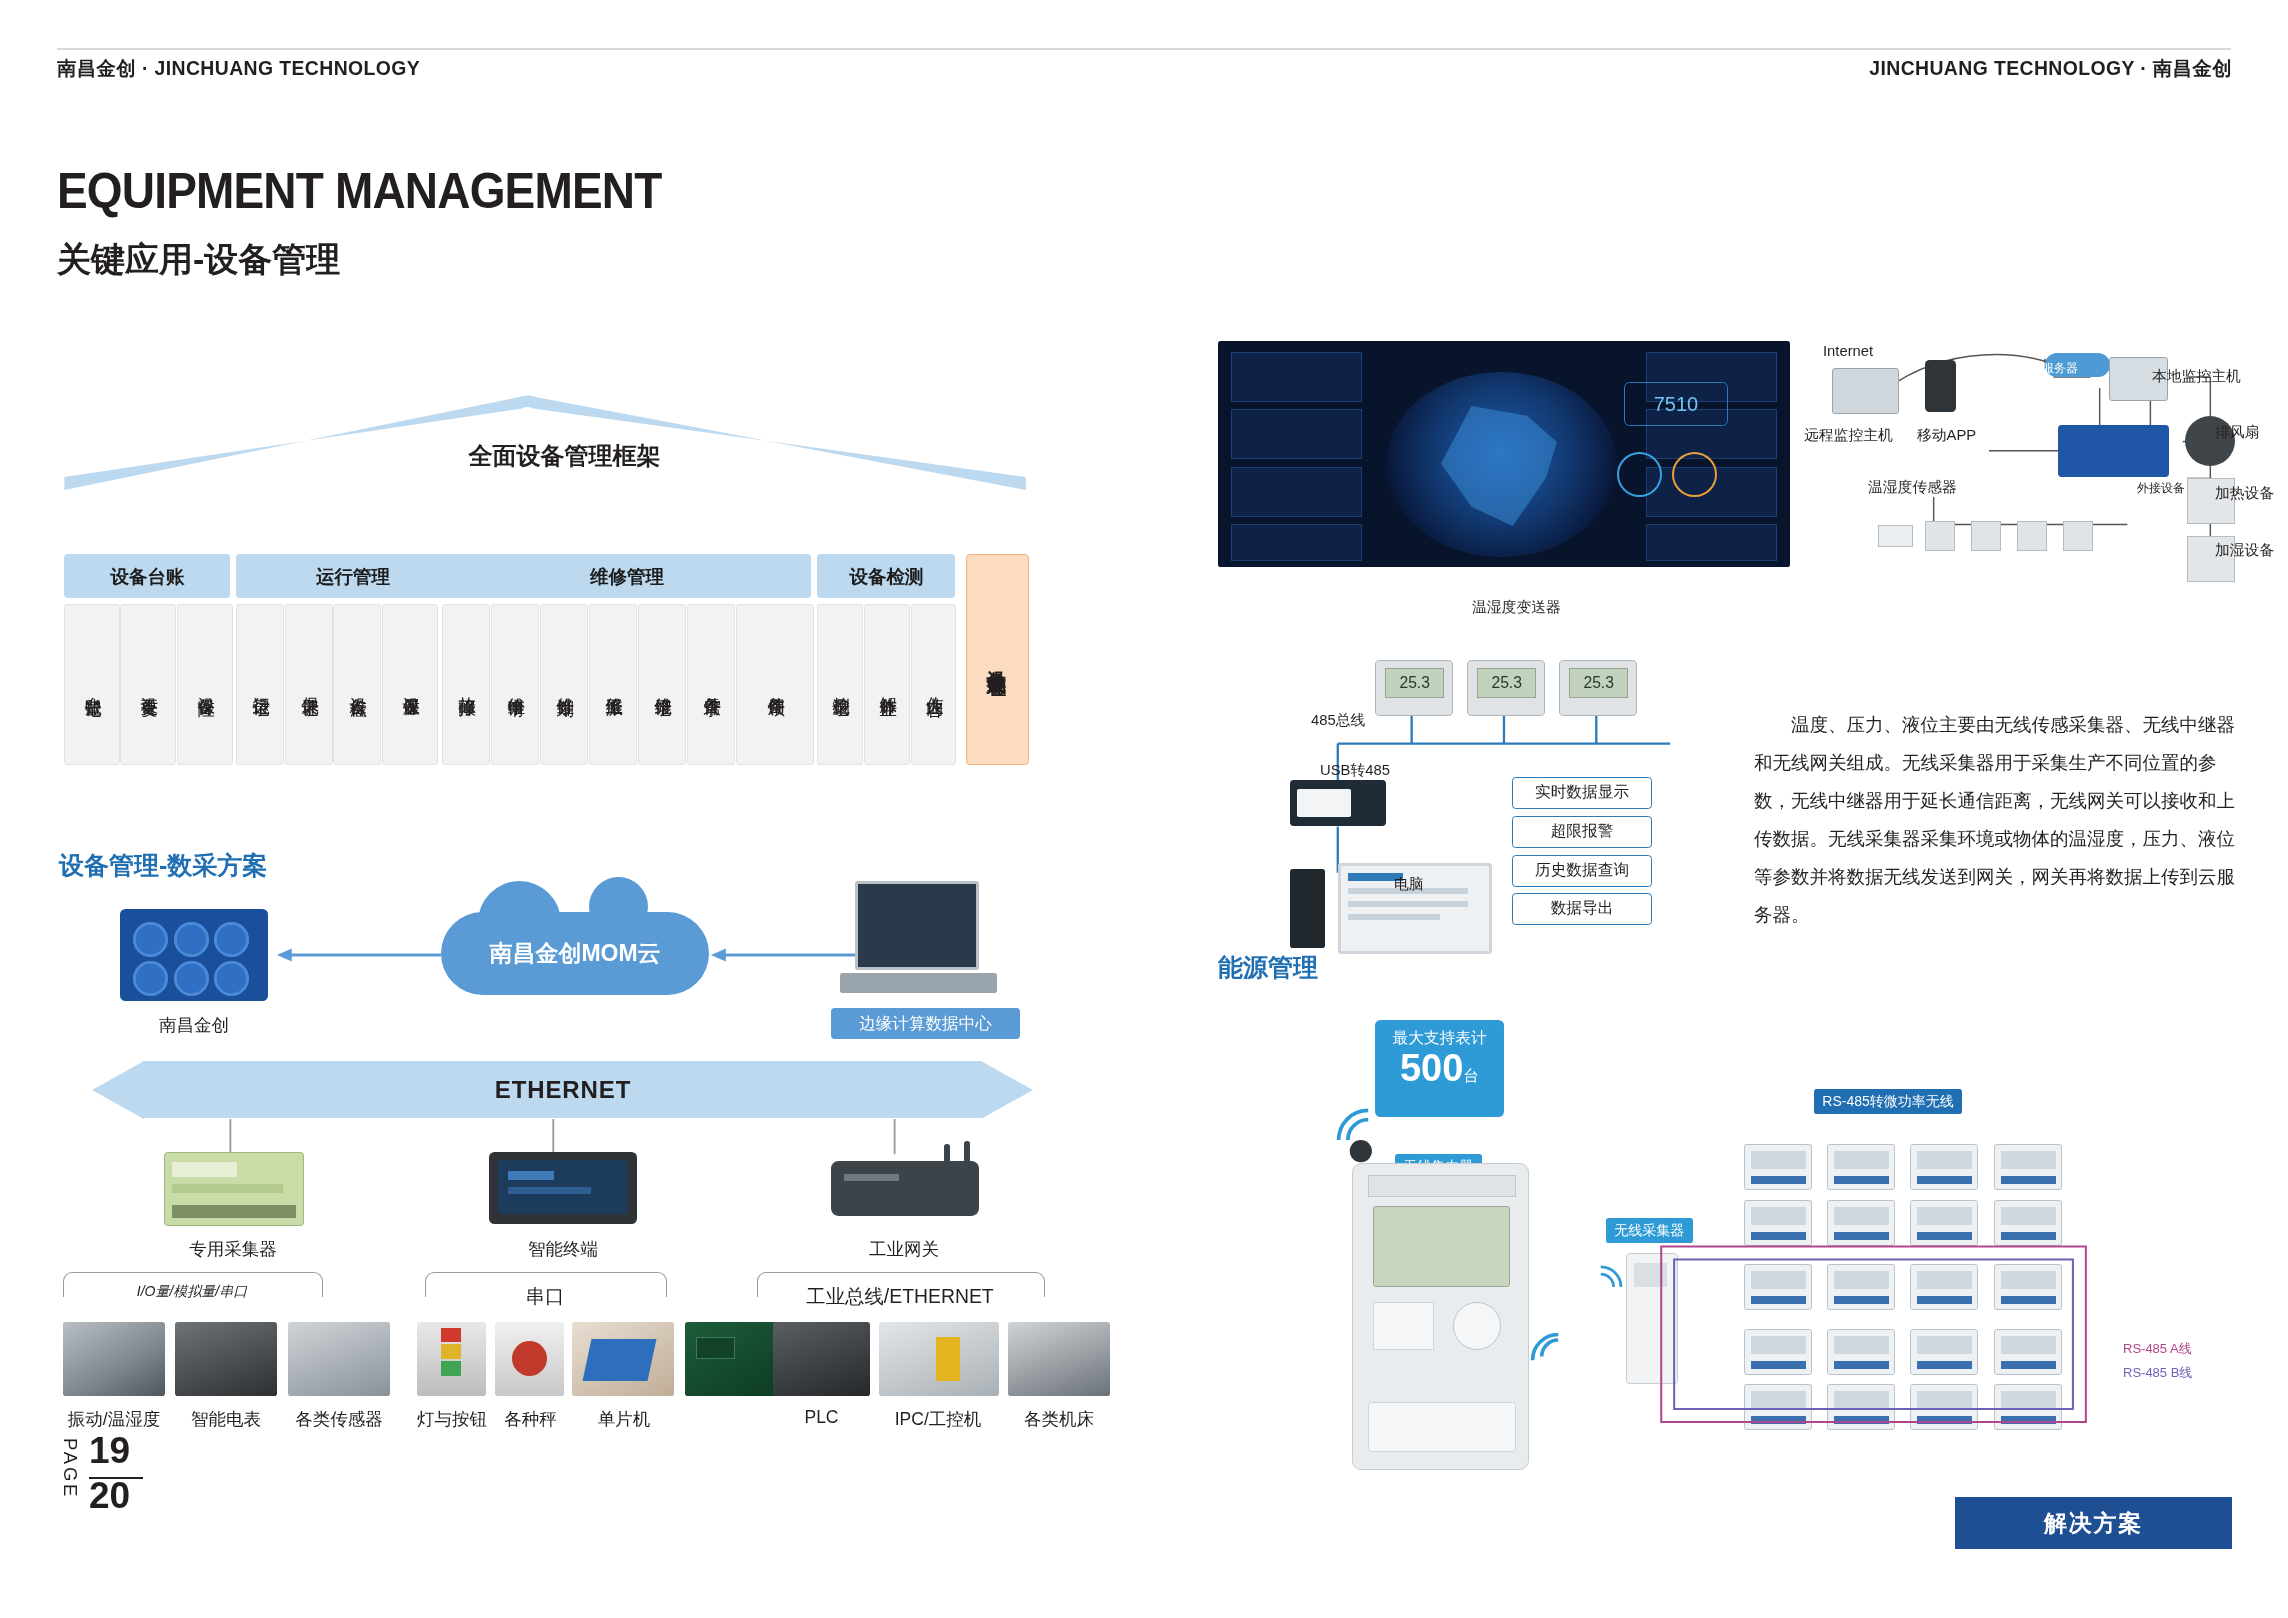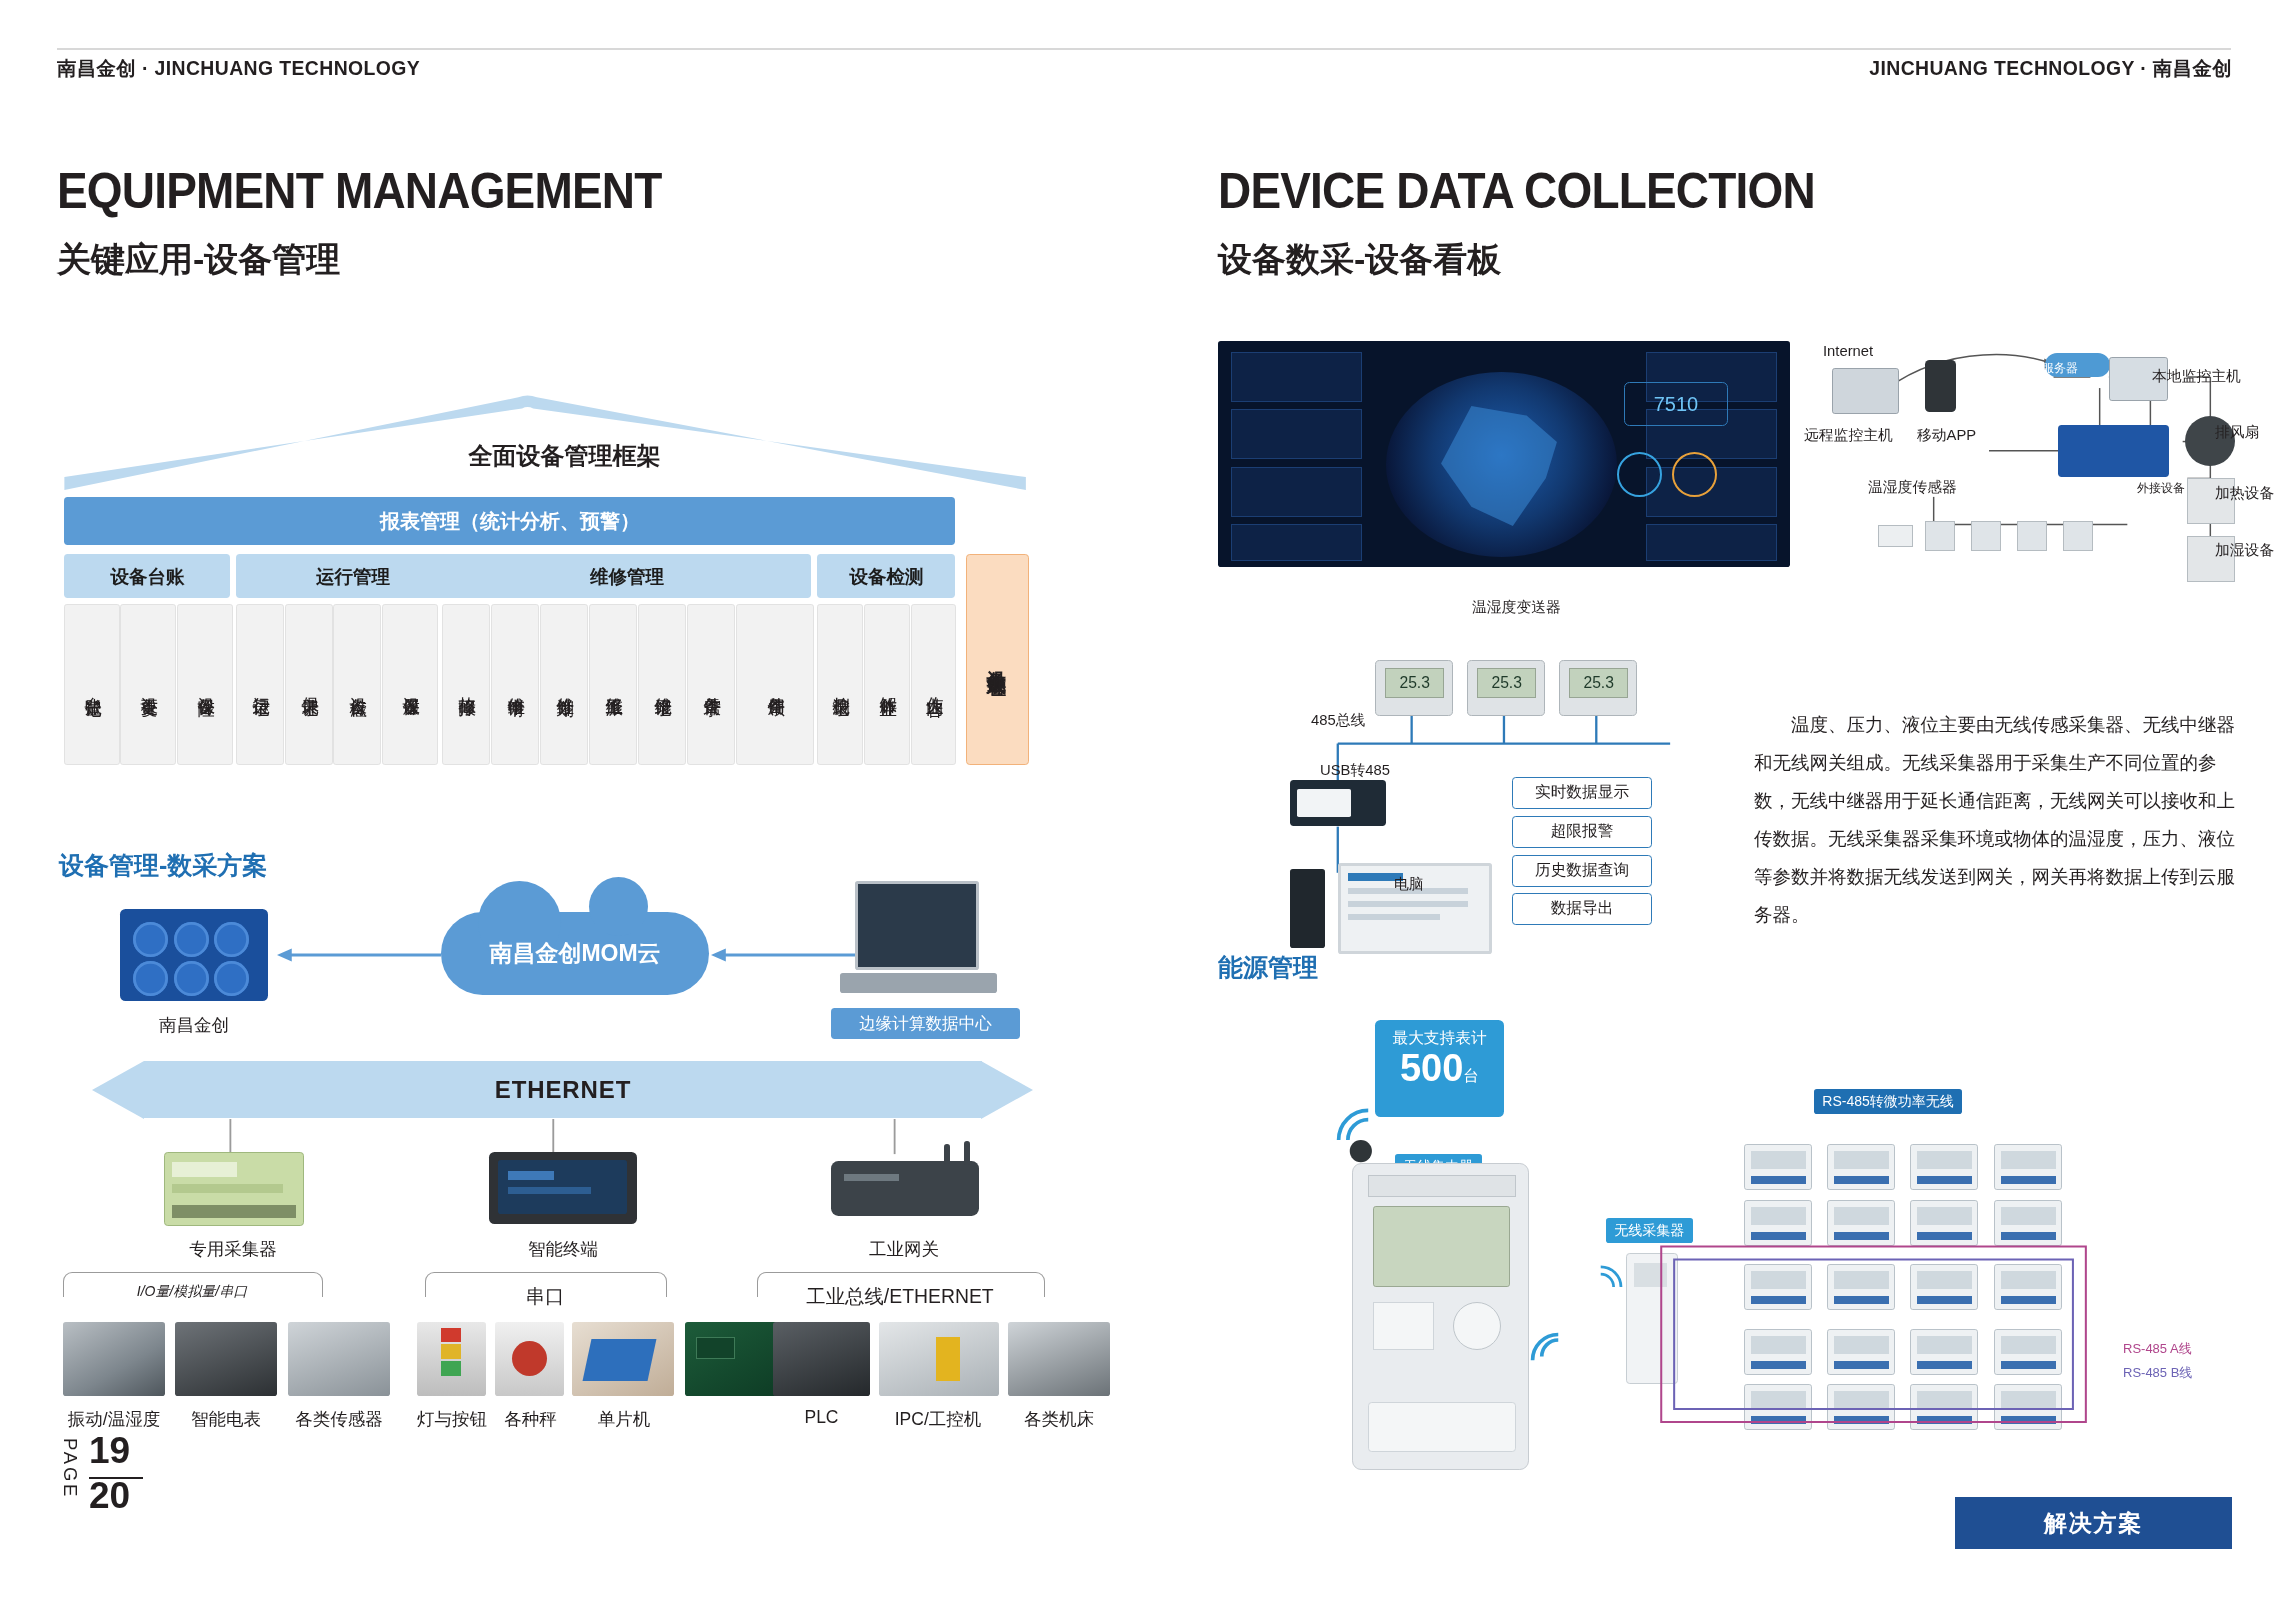--- a/index.html
+++ b/index.html
@@ -120,21 +120,20 @@
     <div class="cn-title">关键应用-设备管理</div>
   </div>
 
   <div class="fw">
     <svg class="roof" viewBox="0 0 1100 110" preserveAspectRatio="none">
       <path d="M8,110 L500,10 Q510,6 520,10 L1050,110 L1050,96 L516,22 Q510,19 504,22 L8,96 Z" fill="#bcd9ef"></path>
       <path d="M8,100 L1050,100 L1050,110 L8,110 Z" fill="#bcd9ef" opacity="0"></path>
     </svg>
     <div class="roof-label">全面设备管理框架</div>
 
-    <div class="bar-report">报表管理（统计分析、预警）</div>
 
     <div class="grp-row">
       <div class="grp" style="left:0;width:166px;">设备台账</div>
       <div class="grp" style="left:172px;width:233px;">运行管理</div>
       <div class="grp" style="left:378px;width:369px;">维修管理</div>
       <div class="grp" style="left:753px;width:138px;">设备检测</div>
     </div>
 
     <div class="leaf-row">
       <div class="leaf" style="left:0;width:54px;">
@@ -297,24 +296,20 @@
   <div class="cap" style="left:54px;top:1407px;width:120px;">振动/温湿度</div>
   <div class="cap" style="left:166px;top:1407px;width:120px;">智能电表</div>
   <div class="cap" style="left:279px;top:1407px;width:120px;">各类传感器</div>
   <div class="cap" style="left:401px;top:1407px;width:102px;">灯与按钮</div>
   <div class="cap" style="left:482px;top:1407px;width:97px;">各种秤</div>
   <div class="cap" style="left:578px;top:1407px;width:92px;">单片机</div>
   <div class="cap" style="left:757px;top:1407px;width:129px;">PLC</div>
   <div class="cap" style="left:869px;top:1407px;width:138px;">IPC/工控机</div>
   <div class="cap" style="left:999px;top:1407px;width:120px;">各类机床</div>
 
-  <div class="col-right">
-    <div class="en-title">DEVICE DATA COLLECTION</div>
-    <div class="cn-title">设备数采-设备看板</div>
-  </div>
 
   <div class="dash">
     <div style="position:absolute;left:13px;top:11px;width:129px;height:48px;background:#0d2246;border:0.9px solid #1b3e73;"></div>
     <div style="position:absolute;left:13px;top:68px;width:129px;height:48px;background:#0d2246;border:0.9px solid #1b3e73;"></div>
     <div style="position:absolute;left:13px;top:126px;width:129px;height:48px;background:#0d2246;border:0.9px solid #1b3e73;"></div>
     <div style="position:absolute;left:13px;top:183px;width:129px;height:35px;background:#0d2246;border:0.9px solid #1b3e73;"></div>
     <div style="position:absolute;right:13px;top:11px;width:129px;height:48px;background:#0d2246;border:0.9px solid #1b3e73;"></div>
     <div style="position:absolute;right:13px;top:68px;width:129px;height:48px;background:#0d2246;border:0.9px solid #1b3e73;"></div>
     <div style="position:absolute;right:13px;top:126px;width:129px;height:48px;background:#0d2246;border:0.9px solid #1b3e73;"></div>
     <div style="position:absolute;right:13px;top:183px;width:129px;height:35px;background:#0d2246;border:0.9px solid #1b3e73;"></div>

